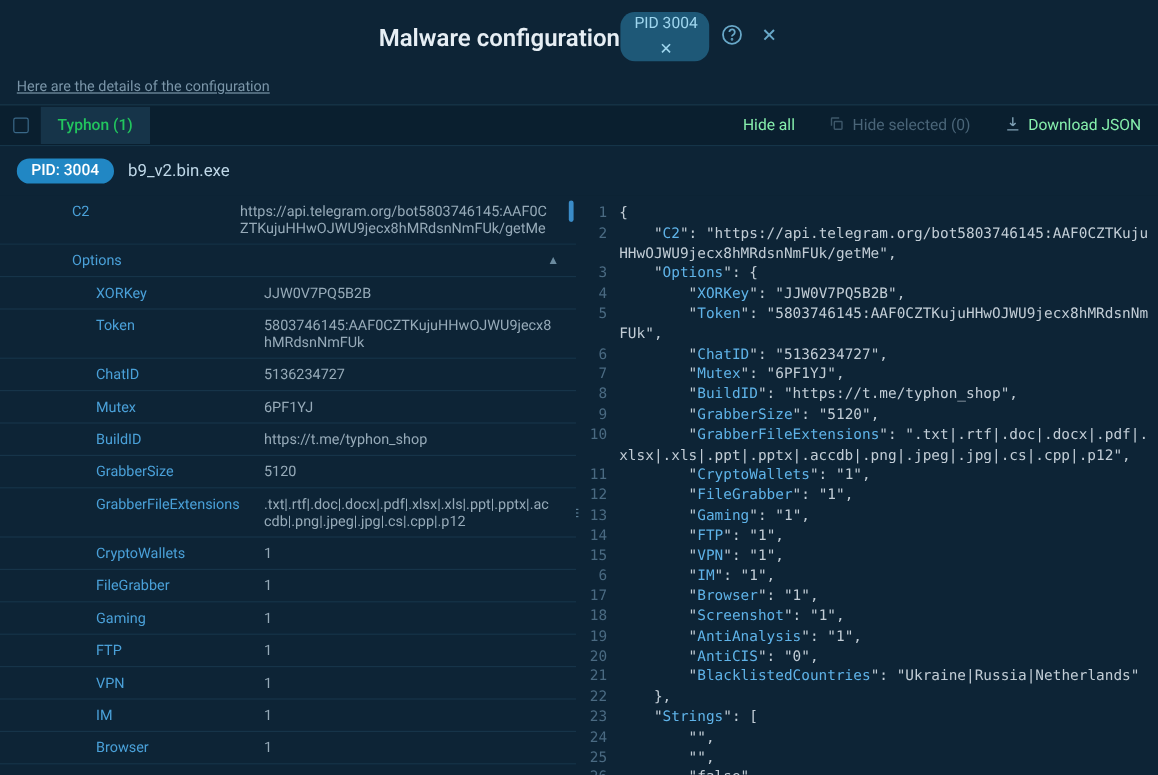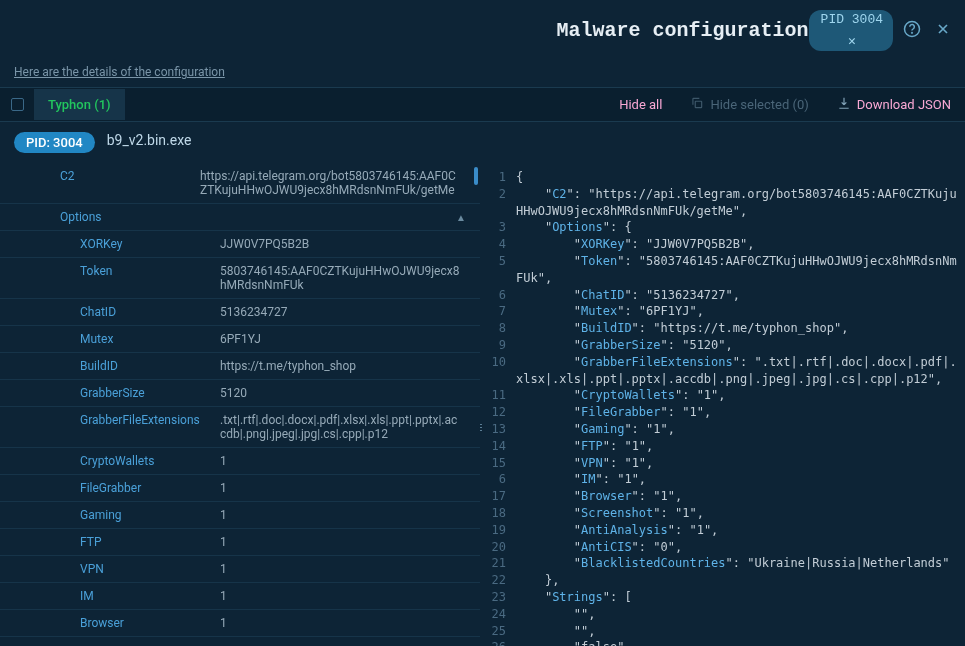--- a/index.html
+++ b/index.html
@@ -12,45 +12,44 @@
     height: 646px;
     overflow: hidden;
   }
   .header {
     padding: 10px 14px 8px;
     border-bottom: 1px solid #1a3a4f;
   }
   .header-top {
     display: flex;
     align-items: center;
-    justify-content: flex-end;
-    font-family: Liberation Mono, monospace;
+    justify-content: center;
   }
   .title { color: #e6eef4; font-size: 20px; font-weight: 600; }
   .header-icons { display:flex; gap:14px; align-items:center; }
   .header-icons span { color:#68a8c8; cursor:pointer; }
   .subtitle { color:#7a95a8; font-size:12px; margin-top:14px;text-decoration:underline; }
   .header-right { display:flex; align-items:center; gap:10px; }
   .pid-badge {
     background:#1e5877; color:#9fd6ee; padding:2px 10px 2px 12px; border-radius:12px;
     font-size:13px; display:flex; align-items:center; gap:6px;flex-direction:column;
   }
   .pid-badge .x { color:#9fd6ee; cursor:pointer; font-size:13px; }
   .toolbar {
     display:flex; align-items:center; background:#0a1f2f; height:34px;
     border-bottom:1px solid #1a3a4f;
   }
   .tb-check { width:34px; display:flex; align-items:center; justify-content:center; }
   .tb-check .box { width:13px; height:13px; border:1px solid #3a6888; border-radius:2px; }
   .tab-active { background:#163449; color:#22c55e; padding:8px 14px; font-weight:500; font-size:13px; }
   .tb-spacer { flex:1; }
-  .tb-action { color:#f9a8d4; padding:0 14px; font-size:13px; display:flex; align-items:center; gap:6px; cursor:pointer; }
+  .tb-action { color:#86efac; padding:0 14px; font-size:13px; display:flex; align-items:center; gap:6px; cursor:pointer; }
   .tb-action.disabled { color:#4a6578; cursor:default; }
   .tb-action .ic { opacity:.8; }
-  .proc-bar { display:flex; align-items:flex-start; gap:12px; padding:10px 14px; background:#0d2436; }
+  .proc-bar { display:flex; align-items:center; gap:12px; padding:10px 14px; background:#0d2436; }
   .pid-chip { background:#2187c4; color:#fff; padding:3px 12px; border-radius:11px; font-size:13px; font-weight:500; }
   .proc-name { color:#bfd8e8; font-size:14px; }
   .split { display:flex; height:calc(646px - 32px - 10px - 34px - 42px); }
   .left { width:480px; overflow:hidden; position:relative; }
   .right { flex:1; overflow:hidden; background:#0d2436; position:relative; }
   .scroll-ind { position:absolute; top:4px; right:2px; width:4px; height:18px; background:#3a8cc8; border-radius:2px; }
   .row { display:flex; padding:6px 10px 6px 60px; border-bottom:1px solid #163449; align-items:flex-start; }
   .row .key { width:140px; flex-shrink:0; color:#4aa0d8; font-size:12px; }
   .row .val { color:#96aab8; font-size:12px; word-break:break-all; flex:1; padding-right:10px; }
   .row.indent { padding-left:80px; }

